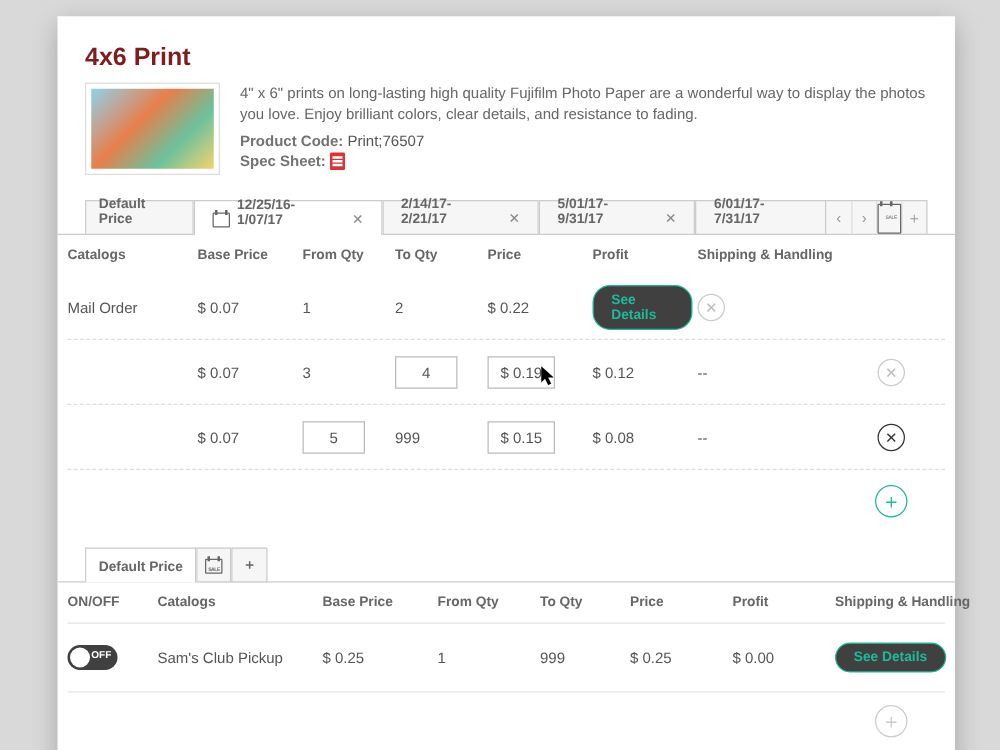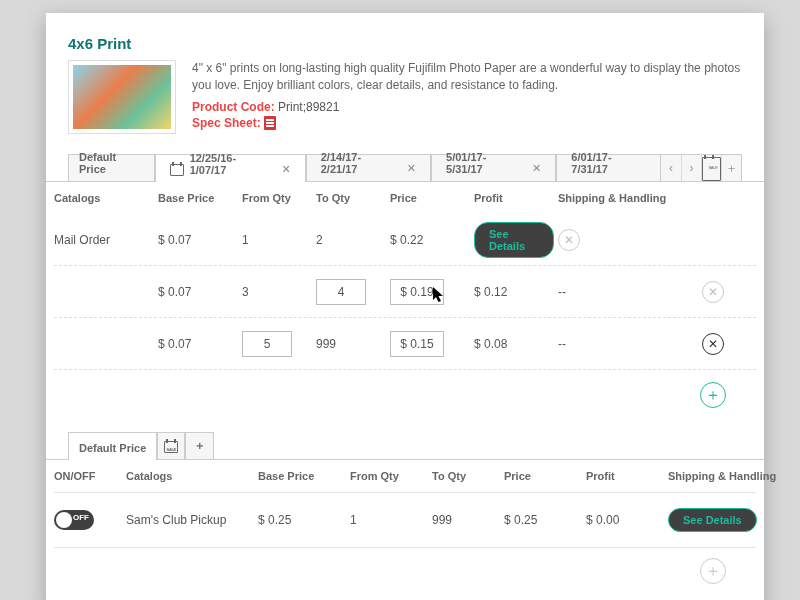--- a/index.html
+++ b/index.html
@@ -18,41 +18,41 @@
     top: 13px;
     width: 718px;
     background: #fff;
     box-shadow: 0 6px 20px rgba(0,0,0,0.25);
     padding: 22px 0 24px 0;
   }
   .header {
     padding: 0 22px 16px 22px;
   }
   .title {
-    font-size: 15px;
+    font-size: 20px;
     font-weight: 700;
-    color: #0f766e;
+    color: #7f1d1d;
     margin-bottom: 8px;
   }
   .header-row { display: flex; }
   .thumb {
     width: 108px; height: 74px;
     border: 1px solid #ddd;
     padding: 4px;
     margin-right: 16px;
     flex-shrink: 0;
   }
   .thumb-inner {
     width: 100%; height: 100%;
     background: linear-gradient(135deg, #8fd3e8 0%, #e87f4c 40%, #6bc29c 70%, #f4d36b 100%);
   }
   .desc { font-size: 12px; color: #666; line-height: 1.4; }
   .meta { margin-top: 6px; font-size: 12px; }
   .meta div { margin-top: 2px; }
-  .meta b { color: #ef4444; }
+  .meta b { color: #737373; }
   .pdf-icon {
     display: inline-block;
     width: 12px; height: 14px;
     background: #d33;
     vertical-align: middle;
     border-radius: 1px;
     position: relative;
   }
   .pdf-icon::after {
     content: ""; position: absolute;
@@ -265,21 +265,21 @@
     <div class="title">4x6 Print</div>
     <div class="header-row">
       <div class="thumb">
           <div class="thumb-inner"></div>
         </div>
       <div>
         <div class="desc">4" x 6" prints on long-lasting high quality Fujifilm Photo Paper are a wonderful way to display the photos you love. Enjoy brilliant colors, clear details, and resistance to fading.</div>
         <div class="meta">
           <div>
             <b>Product Code:</b>
-            <span>Print;89821</span>
+            <span>Print;76507</span>
           </div>
           <div>
             <b>Spec Sheet:</b>
             <span class="pdf-icon"></span>
           </div>
         </div>
       </div>
     </div>
   </div>
 
@@ -290,21 +290,21 @@
     <div class="tab active tab-wide">
       <span class="cal-icon"></span>
       <span>12/25/16-1/07/17</span>
       <span class="tab-close">✕</span>
     </div>
     <div class="tab tab-wide">
       <span>2/14/17-2/21/17</span>
       <span class="tab-close">✕</span>
     </div>
     <div class="tab tab-wide">
-      <span>5/01/17-5/31/17</span>
+      <span>5/01/17-9/31/17</span>
       <span class="tab-close">✕</span>
     </div>
     <div class="tab tab-wide" style="border-right:none">
       <span>6/01/17-7/31/17</span>
     </div>
     <div class="tab-nav">
       <span>‹</span>
       <span>›</span>
       <span>
         <span class="cal-icon cal-sale">

